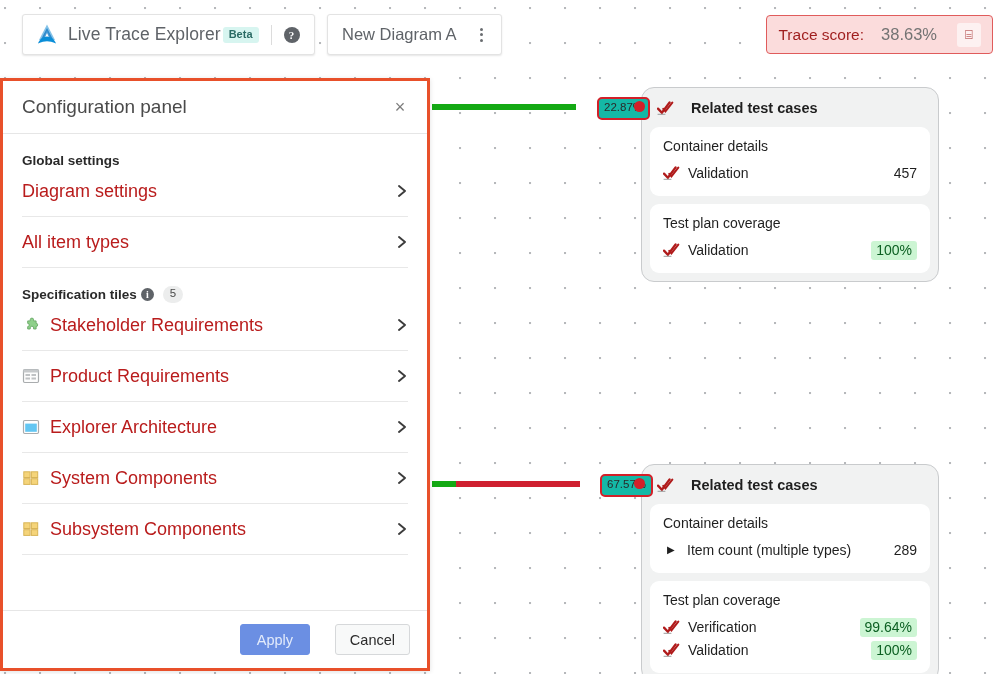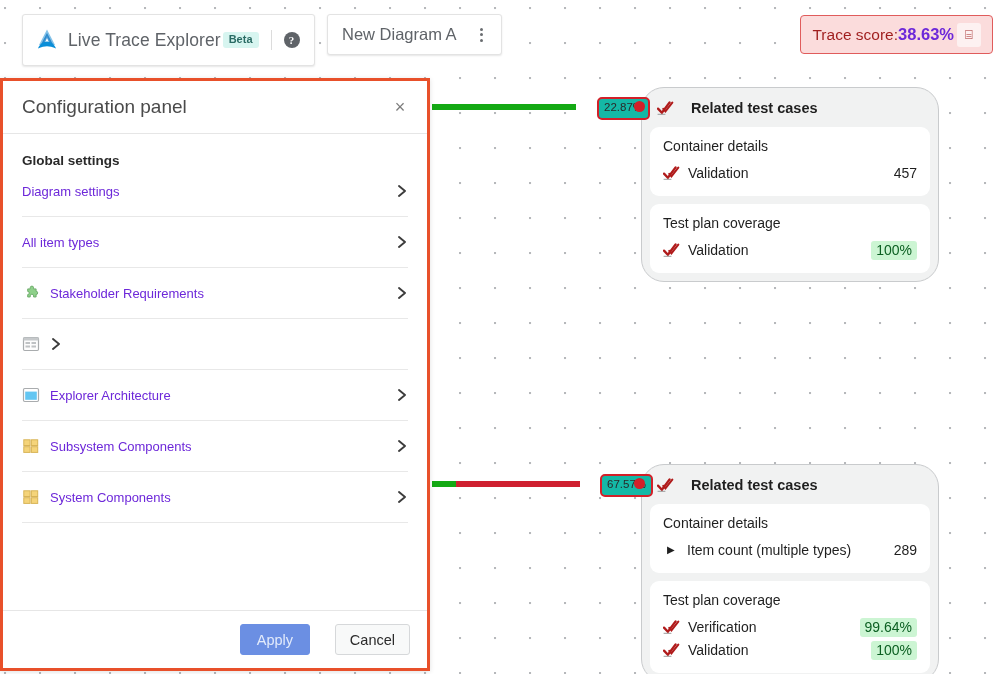--- a/index.html
+++ b/index.html
@@ -33,21 +33,21 @@
     position: absolute;
     left: 0; top: 0;
     width: 1008px; height: 66px;
     z-index: 40;
     pointer-events: none;
   }
 
   .app-pill {
     position: absolute;
     left: 22px; top: 14px;
-    height: 52px;
+    height: 41px;
     display: flex;
     align-items: center;
     background: #ffffff;
     border: 1px solid #e3e3e3;
     border-radius: 3px;
     box-shadow: 0 1px 2px rgba(0,0,0,0.10);
     padding: 0 14px 0 12px;
     box-sizing: border-box;
     pointer-events: auto;
   }
@@ -129,36 +129,36 @@
     background: #6a6d71;
     display: block;
   }
 
   .trace-score {
     position: absolute;
     right: 15px; top: 15px;
     height: 39px;
     display: flex;
     align-items: center;
-    gap: 3px;
+    gap: 20px;
     background: #fbdcdc;
     border: 1.6px solid #e05c5c;
     border-radius: 4px;
     padding: 0 11px;
     box-sizing: border-box;
     pointer-events: auto;
   }
   .trace-label {
     font-size: 15.5px;
     color: #9f1d1d;
   }
   .trace-value {
     font-size: 16.5px;
-    font-weight: bold;
-    color: #6d28d9;
+    font-weight: normal;
+    color: #737373;
     margin-left: -3px;
     text-align: right;
   }
   .calc-btn {
     width: 24px; height: 24px;
     background: #fdf1f1;
     border-radius: 3px;
     display: flex;
     align-items: center;
     justify-content: center;
@@ -200,21 +200,21 @@
     height: 3px;
     background: #d32029;
     z-index: 24;
   }
 
   
   .node {
     position: absolute;
     background: #f1f2f2;
     border: 1.3px solid #c9cbcd;
-    border-radius: 23px;
+    border-radius: 13px;
     box-sizing: border-box;
     padding: 8px;
     z-index: 20;
   }
   .node-header {
     display: flex;
     align-items: center;
     gap: 9px;
     padding: 4px 6px 11px 7px;
   }
@@ -357,22 +357,22 @@
     border-bottom: 1px solid #e8e8e8;
   }
   .list-row-icon {
     width: 18px; height: 18px;
     margin-right: 10px;
     flex: 0 0 auto;
     display: block;
   }
   .list-row-label {
     flex: 1 1 auto;
-    font-size: 13px;
-    color: #6d28d9;
+    font-size: 18px;
+    color: #b91c1c;
   }
   .chev {
     flex: 0 0 auto;
     width: 12px; height: 12px;
     color: #3c3c3c;
   }
   .panel-foot {
     flex: 0 0 auto;
     height: 57px;
     border-top: 1px solid #e6e6e6;
@@ -522,40 +522,46 @@
       </svg>
     </div>
 
     <div class="list-row">
       <span class="list-row-label">All item types</span>
       <svg class="chev" viewBox="0 0 12 12">
         <path d="M3 1 L9 6 L3 11" fill="none" stroke="#3c3c3c" stroke-width="1.9" stroke-linecap="round" stroke-linejoin="round"></path>
       </svg>
     </div>
 
+    <div class="group-head">
+      <span>Specification tiles</span>
+      <span class="info-dot">i</span>
+      <span class="count-chip">5</span>
+    </div>
 
     <div class="list-row">
       <svg class="list-row-icon" viewBox="0 0 18 18">
         <path d="M7 2.2 a1.7 1.7 0 0 1 3.4 0 v1.1 h2.5 v2.4 a1.6 1.6 0 0 1 0 3.2 v2.5 h-2.5 v-1.1 a1.7 1.7 0 0 0-3.4 0 v1.1 H4.5 V9 a1.6 1.6 0 0 0 0-3.2 V3.3 H7 Z" fill="#8ed08a" stroke="#6aa968" stroke-width="0.9" transform="translate(1.2,1.6)"></path>
       </svg>
       <span class="list-row-label">Stakeholder Requirements</span>
       <svg class="chev" viewBox="0 0 12 12">
         <path d="M3 1 L9 6 L3 11" fill="none" stroke="#3c3c3c" stroke-width="1.9" stroke-linecap="round" stroke-linejoin="round"></path>
       </svg>
     </div>
 
     <div class="list-row">
       <svg class="list-row-icon" viewBox="0 0 18 18">
         <rect x="1.5" y="2.5" width="15" height="13" rx="1.2" fill="#fdfdfd" stroke="#a9acae" stroke-width="1.2"></rect>
         <rect x="1.5" y="2.5" width="15" height="3" fill="#c6c9cb"></rect>
         <rect x="3.5" y="7" width="4.5" height="2" fill="#bfc2c4"></rect>
         <rect x="9.5" y="7" width="4.5" height="2" fill="#bfc2c4"></rect>
         <rect x="3.5" y="10.5" width="4.5" height="2" fill="#bfc2c4"></rect>
         <rect x="9.5" y="10.5" width="4.5" height="2" fill="#bfc2c4"></rect>
       </svg>
+      <span class="list-row-label">Product Requirements</span>
       <svg class="chev" viewBox="0 0 12 12">
         <path d="M3 1 L9 6 L3 11" fill="none" stroke="#3c3c3c" stroke-width="1.9" stroke-linecap="round" stroke-linejoin="round"></path>
       </svg>
     </div>
 
     <div class="list-row">
       <svg class="list-row-icon" viewBox="0 0 18 18">
         <rect x="1.5" y="2.5" width="15" height="13" rx="1.2" fill="#ffffff" stroke="#a9acae" stroke-width="1.2"></rect>
         <rect x="3.2" y="5.6" width="11.6" height="8.2" fill="#63c6f2"></rect>
       </svg>
@@ -565,34 +571,34 @@
       </svg>
     </div>
 
     <div class="list-row">
       <svg class="list-row-icon" viewBox="0 0 18 18">
         <rect x="1.8" y="2.8" width="6.3" height="5.7" fill="#f5d47a" stroke="#d8b457" stroke-width="1"></rect>
         <rect x="9.4" y="2.8" width="6.3" height="5.7" fill="#f5d47a" stroke="#d8b457" stroke-width="1"></rect>
         <rect x="1.8" y="9.7" width="6.3" height="5.7" fill="#f5d47a" stroke="#d8b457" stroke-width="1"></rect>
         <rect x="9.4" y="9.7" width="6.3" height="5.7" fill="#f5d47a" stroke="#d8b457" stroke-width="1"></rect>
       </svg>
-      <span class="list-row-label">Subsystem Components</span>
+      <span class="list-row-label">System Components</span>
       <svg class="chev" viewBox="0 0 12 12">
         <path d="M3 1 L9 6 L3 11" fill="none" stroke="#3c3c3c" stroke-width="1.9" stroke-linecap="round" stroke-linejoin="round"></path>
       </svg>
     </div>
 
     <div class="list-row">
       <svg class="list-row-icon" viewBox="0 0 18 18">
         <rect x="1.8" y="2.8" width="6.3" height="5.7" fill="#f5d47a" stroke="#d8b457" stroke-width="1"></rect>
         <rect x="9.4" y="2.8" width="6.3" height="5.7" fill="#f5d47a" stroke="#d8b457" stroke-width="1"></rect>
         <rect x="1.8" y="9.7" width="6.3" height="5.7" fill="#f5d47a" stroke="#d8b457" stroke-width="1"></rect>
         <rect x="9.4" y="9.7" width="6.3" height="5.7" fill="#f5d47a" stroke="#d8b457" stroke-width="1"></rect>
       </svg>
-      <span class="list-row-label">System Components</span>
+      <span class="list-row-label">Subsystem Components</span>
       <svg class="chev" viewBox="0 0 12 12">
         <path d="M3 1 L9 6 L3 11" fill="none" stroke="#3c3c3c" stroke-width="1.9" stroke-linecap="round" stroke-linejoin="round"></path>
       </svg>
     </div>
 
   </div>
 
   <div class="panel-foot">
     <div class="btn btn-primary">Apply</div>
     <div class="btn btn-secondary">Cancel</div>

